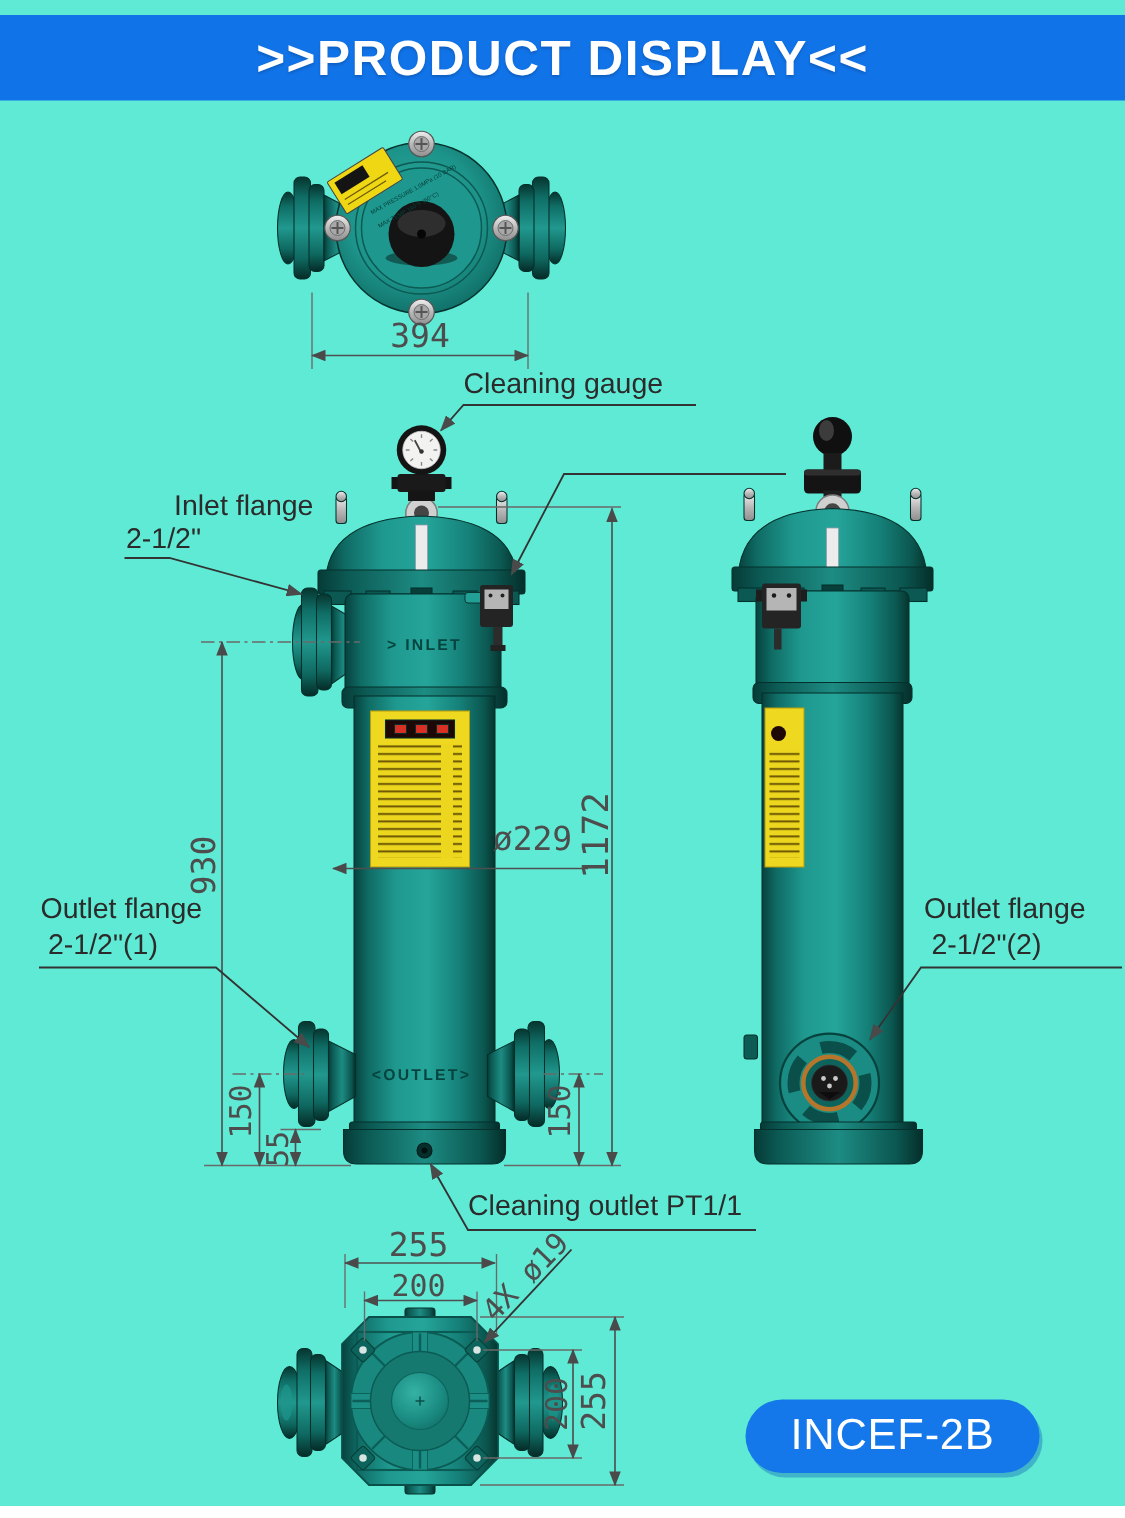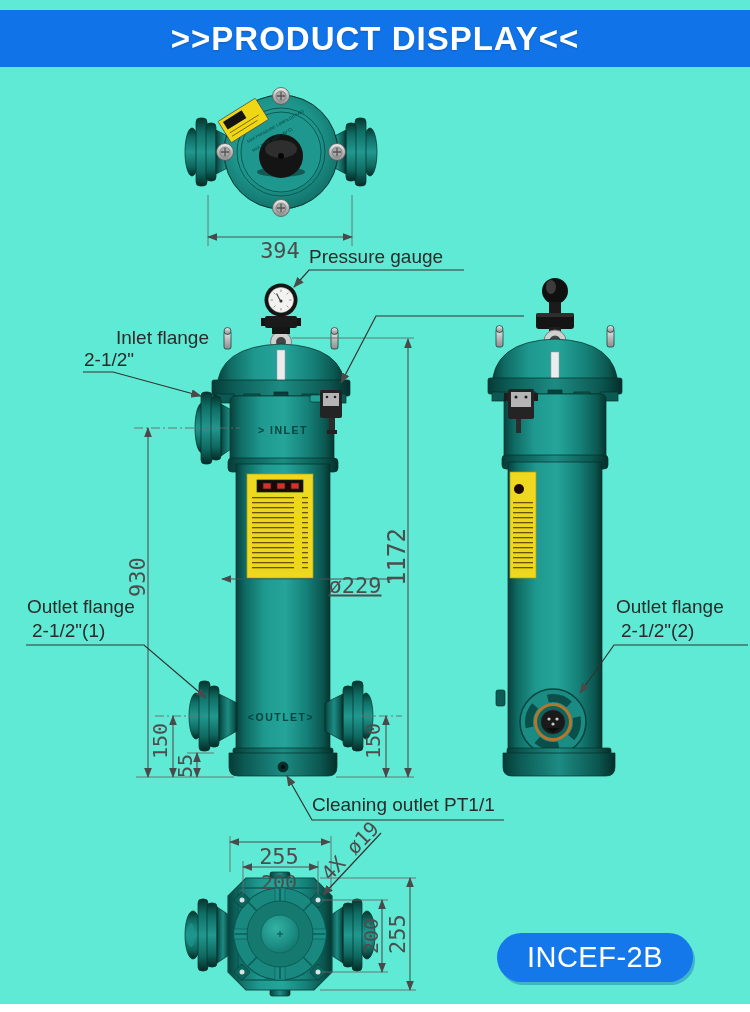--- a/index.html
+++ b/index.html
@@ -6,21 +6,21 @@
   .stage{position:relative;width:750px;height:1004px;background:#5eead4;overflow:hidden;
          font-family:"Liberation Sans",sans-serif;}
   .banner{position:absolute;left:0;top:10px;width:750px;height:57px;
           background:var(--banner_bg,#1173e8);display:flex;align-items:center;justify-content:center;}
   .banner span{color:#ffffff;font-size:33px;font-weight:bold;letter-spacing:1px;
                text-shadow:0 1px 2px rgba(0,0,0,.18);}
   svg.drawing{position:absolute;left:0;top:0;}
   .lbl{position:absolute;color:var(--annotation_text,#2b2b2b);font-size:19px;white-space:nowrap;}
   .dim{position:absolute;font-family:"DejaVu Sans Mono",monospace;color:var(--drawing_line,#4d4d4d);
        white-space:nowrap;}
-  .dim.c{transform:translate(-50%,-50%);margin-top:25px;}
+  .dim.c{transform:translate(-50%,-50%);}
   .dim.r{transform:translate(-50%,-50%) rotate(-90deg);}
   .dim.d{transform:translate(-50%,-50%) rotate(-46deg);}
   .mark{position:absolute;transform:translate(-50%,-50%);color:#06443f;font-weight:bold;
         font-size:10.5px;letter-spacing:1.5px;white-space:nowrap;}
   .badge{position:absolute;left:497px;top:933px;width:196px;height:49px;border-radius:26px;
          background:var(--badge_bg,#1478ea);display:flex;align-items:center;justify-content:center;
          box-shadow:2px 3px 0 rgba(10,80,180,.35);}
   .badge span{color:#ffffff;font-size:29px;font-weight:normal;letter-spacing:.5px;}
 </style>
 </head>
@@ -355,33 +355,33 @@
       <path d="M464,270 H309 L294,287" marker-end="url(#ar)"></path>
       <path d="M524,316 H376 L341,383" marker-end="url(#ar)"></path>
       <path d="M83,372 H113 L201,396" marker-end="url(#ar)"></path>
       <path d="M26,645 H144 L206,698" marker-end="url(#ar)"></path>
       <path d="M748,645 H614 L580,693" marker-end="url(#ar)"></path>
       <path d="M504,820 H312 L287,776" marker-end="url(#ar)"></path>
       <path d="M381,833 L323,895" marker-end="url(#ar)"></path>
     </g>
   </svg>
 
-  <div class="lbl" style="left:309px;top:246px;">Pressure gauge</div>
+  <div class="lbl" style="left:309px;top:246px;">Cleaning gauge</div>
   <div class="lbl" style="left:84px;top:327px;margin-left:32px;">Inlet flange</div>
   <div class="lbl" style="left:84px;top:349px;">2-1/2"</div>
   <div class="lbl" style="left:27px;top:596px;">Outlet flange</div>
   <div class="lbl" style="left:32px;top:620px;">2-1/2"(1)</div>
   <div class="lbl" style="left:616px;top:596px;">Outlet flange</div>
   <div class="lbl" style="left:621px;top:620px;">2-1/2"(2)</div>
   <div class="lbl" style="left:312px;top:794px;">Cleaning outlet PT1/1</div>
 
   <span class="dim c" style="left:280px;top:225px;font-size:22px;">394</span>
   <span class="dim r" style="left:137px;top:577px;font-size:22px;">930</span>
   <span class="dim r" style="left:397px;top:557px;font-size:24px;">1172</span>
-  <span class="dim c" style="left:355px;top:560px;font-size:22px;text-decoration:underline;">ø229</span>
+  <span class="dim c" style="left:355px;top:560px;font-size:22px;">ø229</span>
   <span class="dim r" style="left:160px;top:741px;font-size:20px;">150</span>
   <span class="dim r" style="left:185px;top:766px;font-size:20px;">55</span>
   <span class="dim r" style="left:373px;top:741px;font-size:20px;">150</span>
   <span class="dim c" style="left:279px;top:831px;font-size:22px;">255</span>
   <span class="dim c" style="left:279px;top:857px;font-size:20px;">200</span>
   <span class="dim d" style="left:350px;top:851px;font-size:20px;">4X ø19</span>
   <span class="dim r" style="left:371px;top:936px;font-size:20px;">200</span>
   <span class="dim r" style="left:397px;top:934px;font-size:22px;">255</span>
 
   <span class="mark" style="left:283px;top:430px;">&gt; INLET</span>

